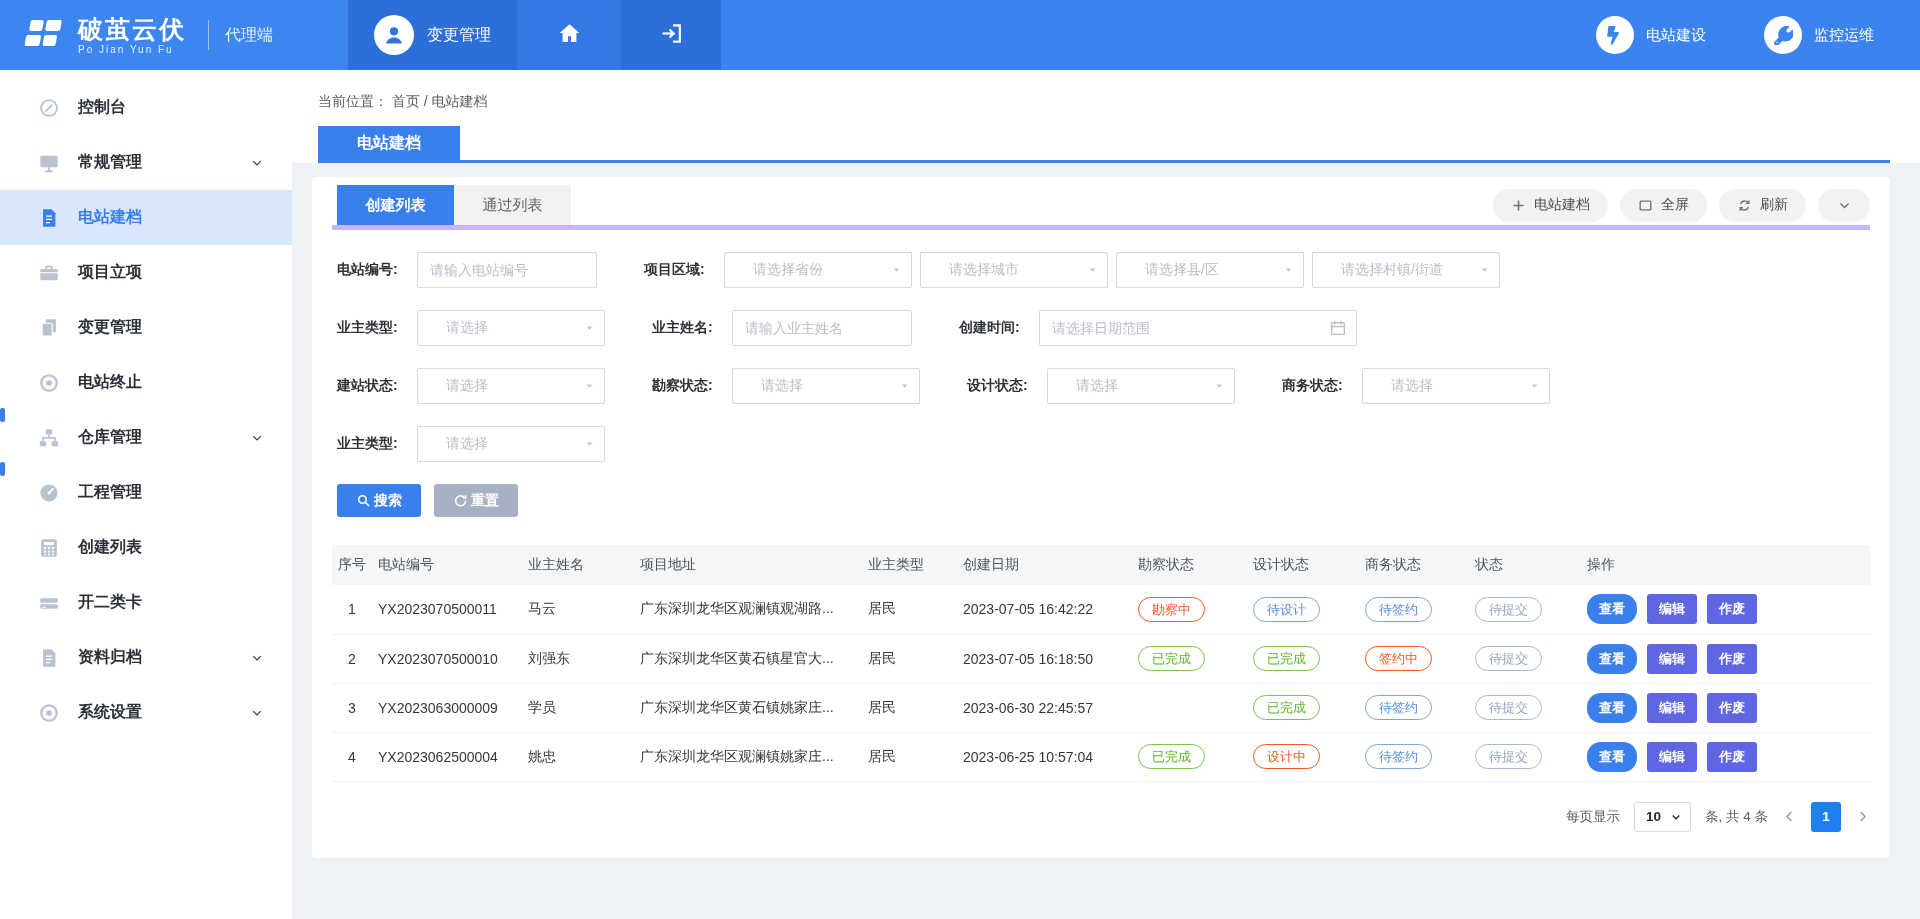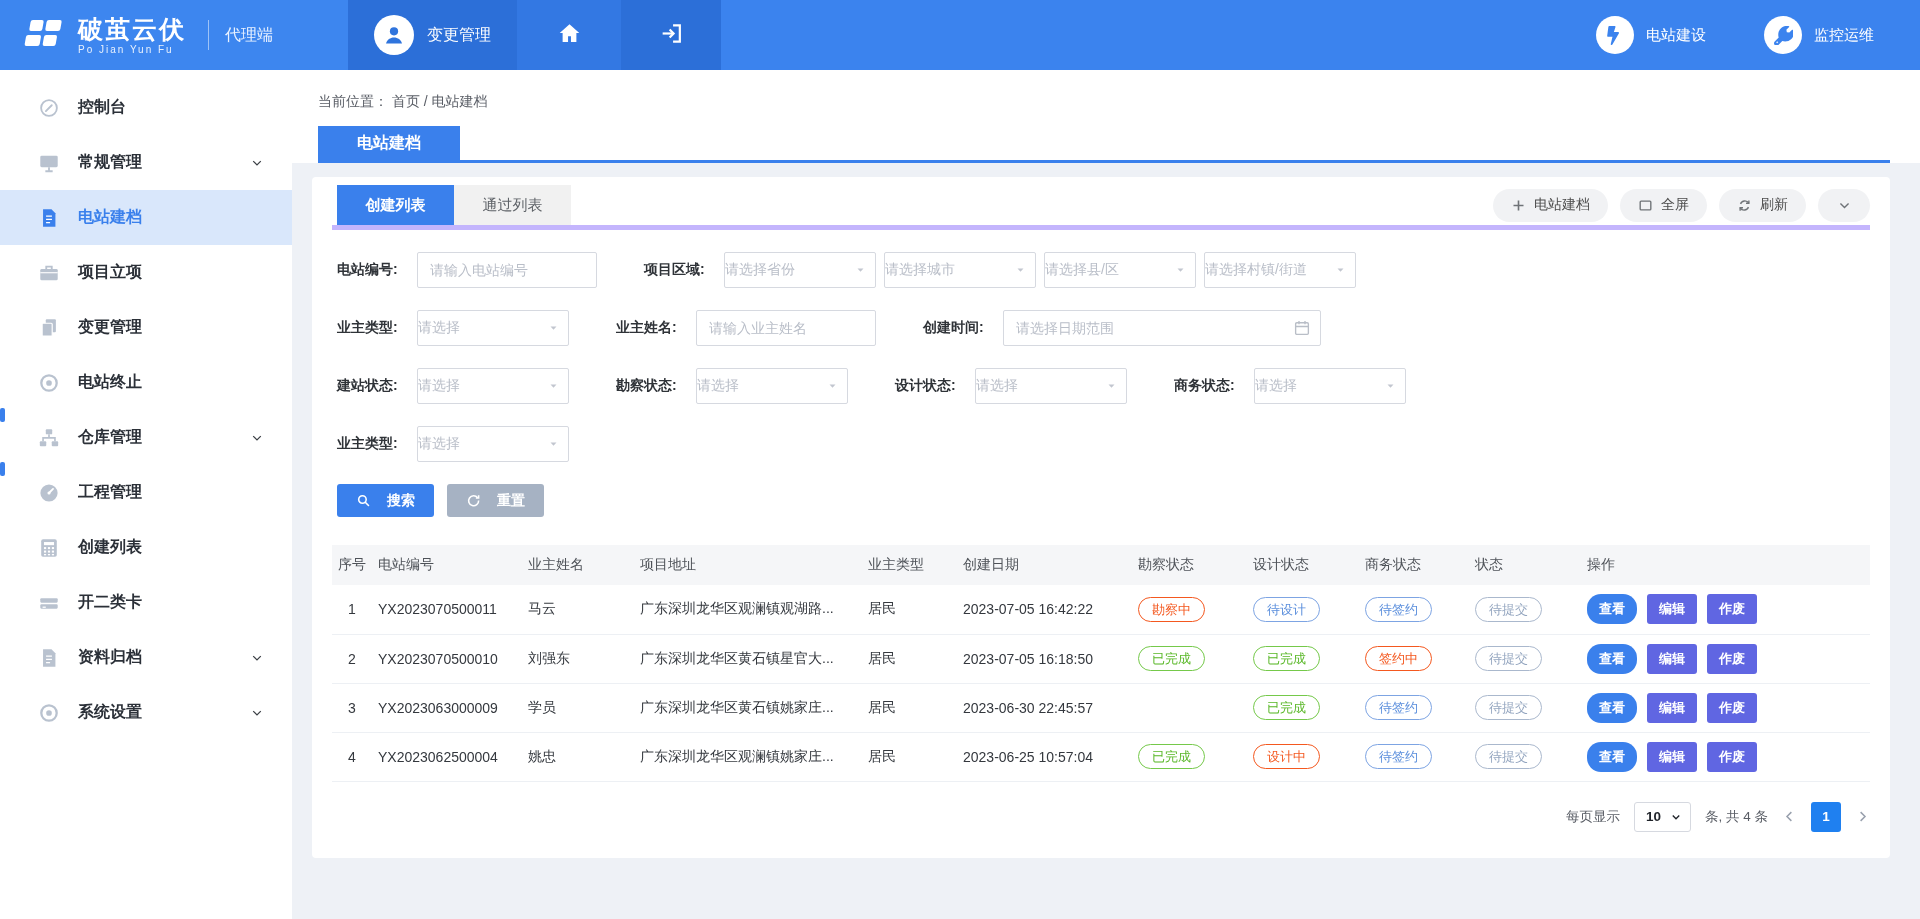--- a/index.html
+++ b/index.html
@@ -69,28 +69,28 @@
   .fgroup { display:flex; align-items:center; margin-left:5px; margin-right:42px; }
   .flabel { width:80px; font-size:14px; font-weight:700; color:#2f3338; flex:0 0 80px; }
   .control { position:relative; height:36px; border:1px solid #d6d9e0; border-radius:2px; background:#fff;
     display:flex; align-items:center; }
   .control input { border:none; outline:none; width:100%; height:100%; padding:0 30px 0 12px; font-size:14px;
     color:#333; background:transparent; font-family:inherit; }
   .control input::placeholder { color:#b9bec8; }
   .control.plain input { padding-right:12px; }
   .w180 { width:180px; } .w318 { width:318px; }
   .selgrp { display:flex; gap:8px; }
-  .sel { width:152px; padding:0 28px 0 0; color:#b9bec8; font-size:14px; cursor:pointer; }
+  .sel { width:188px; padding:0 28px 0 28px; color:#b9bec8; font-size:14px; cursor:pointer; }
   .rightic { position:absolute; right:9px; top:50%; transform:translateY(-50%); }
   .rightic svg { display:block; }
   .caret svg { width:11px; height:11px; }
   .calic svg { width:18px; height:18px; }
 
   .action-row { display:flex; gap:13px; margin-left:5px; }
-  .btn { height:33px; display:flex; align-items:center; gap:16px; border:none; border-radius:3px; color:#fff;
+  .btn { height:33px; display:flex; align-items:center; gap:3px; border:none; border-radius:3px; color:#fff;
     font-size:14px; font-weight:700; padding:0 19px; cursor:pointer;
     font-family:"Liberation Sans","DejaVu Sans",sans-serif; }
   .btn .ic, .btn .ic svg { width:15px; height:15px; display:block; }
   .btn.search { background:#3a80ec; }
   .btn.reset { background:#a6b2c3; }
 
   
   table.grid { width:100%; border-collapse:collapse; margin-top:28px; table-layout:fixed; }
   .grid thead th { height:40px; background:#f5f6f8; font-size:14px; color:#4e5258; font-weight:400;
     text-align:left; padding:0 6px; }

